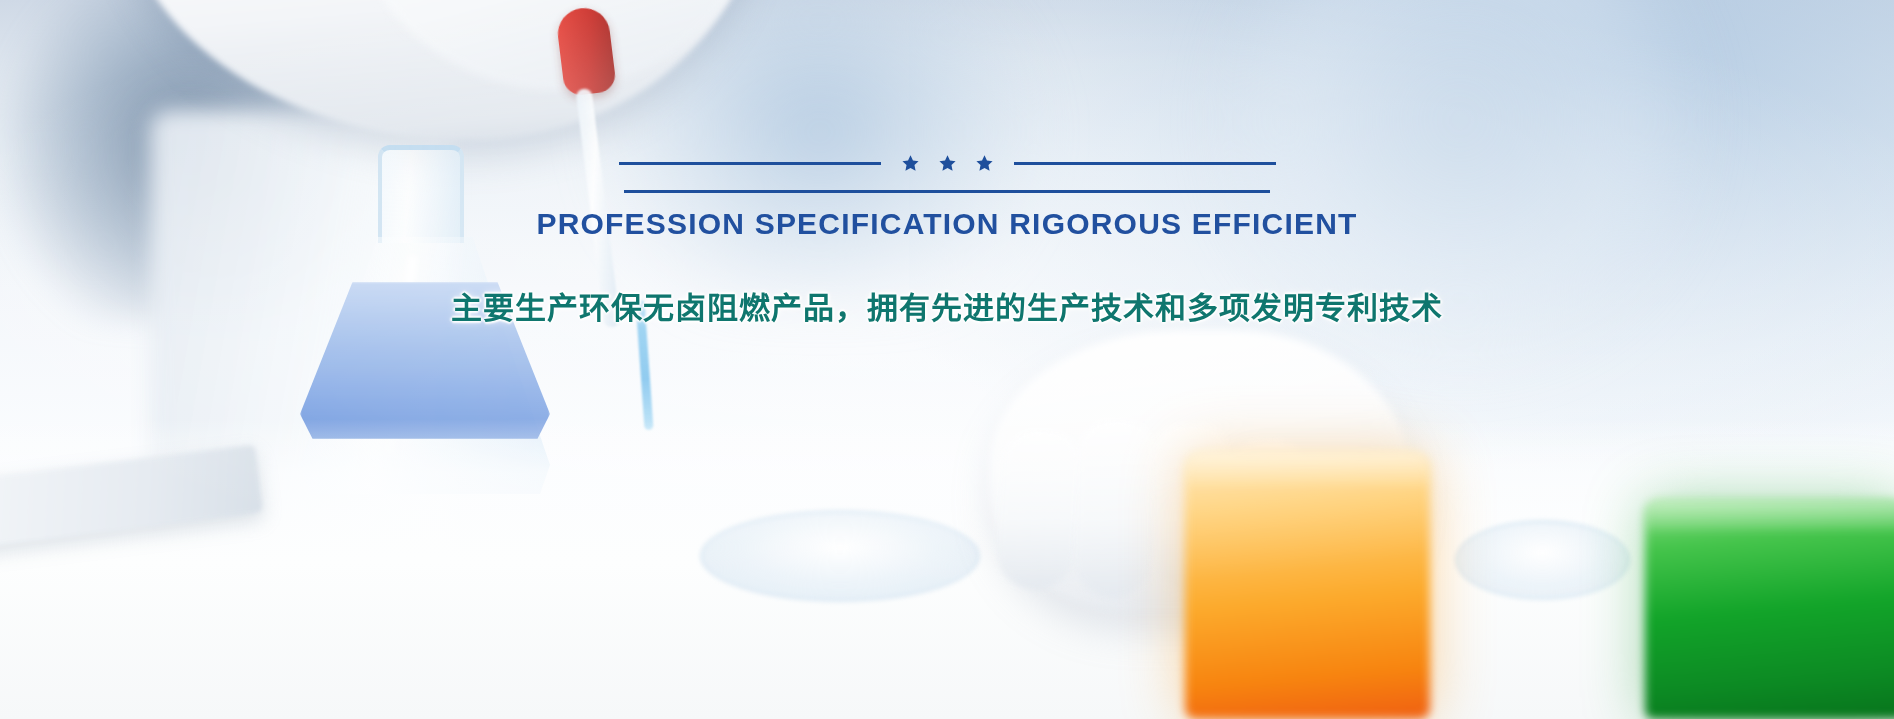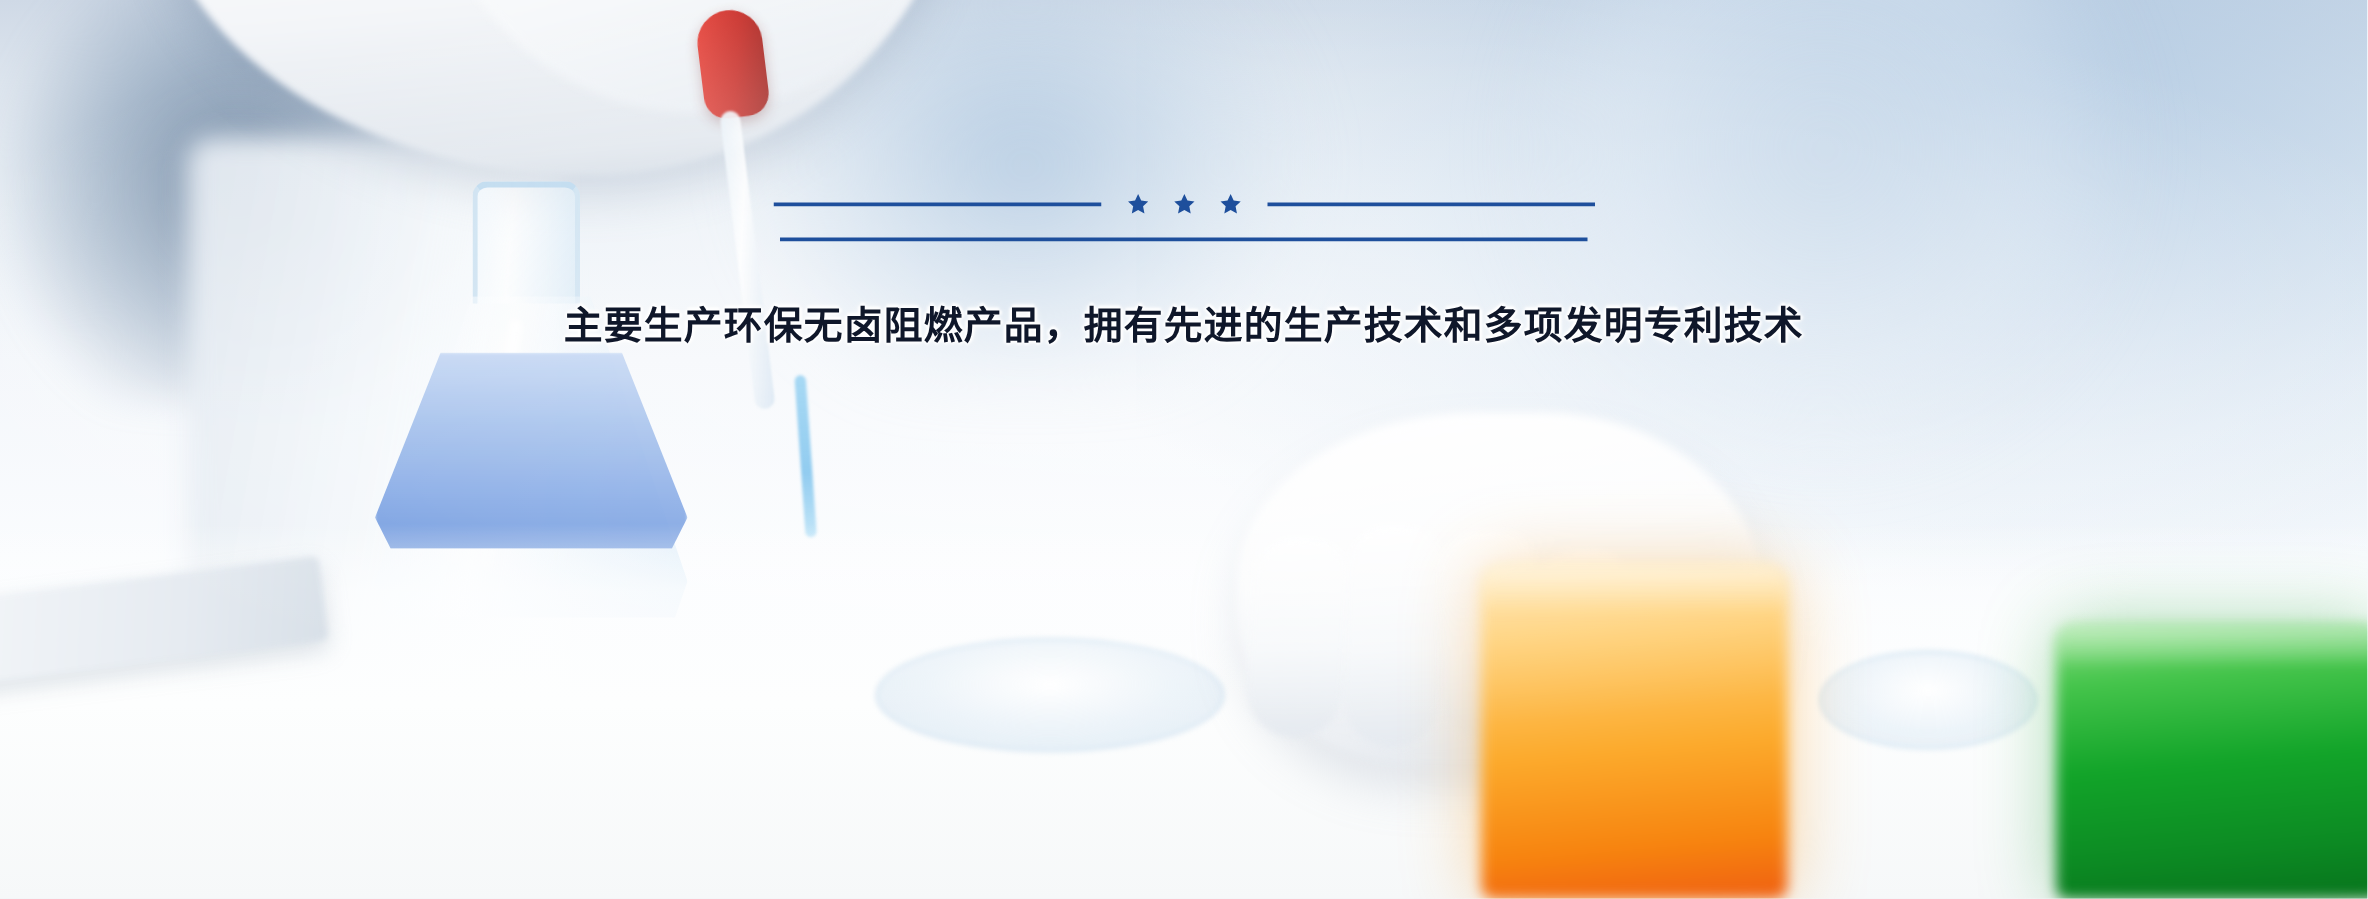--- a/index.html
+++ b/index.html
@@ -342,21 +342,21 @@
     white-space: nowrap;
     font-family: "Liberation Sans", sans-serif;
   }
 
   
   .tagline {
     margin-top: 42px;
     font-size: 31px;
     font-weight: 700;
     letter-spacing: 1px;
-    color: #0f172a;
+    color: #0f766e;
     white-space: nowrap;
     font-family: "DejaVu Sans", "Liberation Sans", sans-serif;
     text-shadow:
        2px 0 2px rgba(255,255,255,0.95),
       -2px 0 2px rgba(255,255,255,0.95),
        0 2px 2px rgba(255,255,255,0.95),
        0 -2px 2px rgba(255,255,255,0.95),
        0 0 8px rgba(255,255,255,0.9);
   }
 </style>
@@ -427,17 +427,18 @@
             <path fill="#1e4f9c" d="M12 1.6l3.1 6.6 7.1.9-5.2 4.9 1.4 7.1L12 17.6 5.6 21.1 7 14 1.8 9.1l7.1-.9z"></path>
           </svg>
         </span>
       </span>
       <span class="rule-line short"></span>
     </div>
 
 
     <div class="rule-under"></div>
 
+    <div class="subtitle-en">PROFESSION SPECIFICATION RIGOROUS EFFICIENT</div>
 
     <div class="tagline">主要生产环保无卤阻燃产品，拥有先进的生产技术和多项发明专利技术</div>
 
   </div>
 </div>
 
 </body></html>

